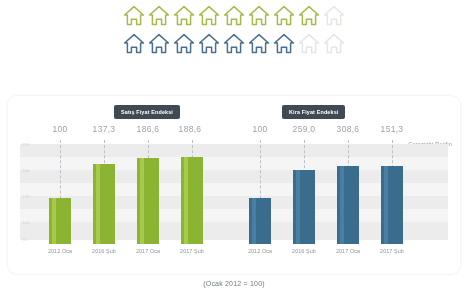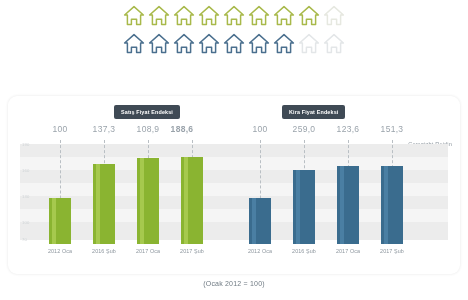--- a/index.html
+++ b/index.html
@@ -329,25 +329,25 @@
       <div class="leader" style="left: 372px;"></div>
       <div class="bar blue" style="left: 361px; height: 78px;">
         <span class="bar-body"></span>
         <span class="bar-hl"></span>
       </div>
     </div>
 
   <div id="value-labels">
       <div class="value-label" style="left: 30px;">100</div>
       <div class="value-label" style="left: 74px;">137,3</div>
-      <div class="value-label" style="left: 118px;">108,9</div>
-      <div class="value-label" style="left: 152px; font-weight: bold;">188,6</div>
+      <div class="value-label" style="left: 118px;">186,6</div>
+      <div class="value-label" style="left: 160px;">188,6</div>
       <div class="value-label" style="left: 230px;">100</div>
       <div class="value-label" style="left: 274px;">259,0</div>
-      <div class="value-label" style="left: 318px;">123,6</div>
+      <div class="value-label" style="left: 318px;">308,6</div>
       <div class="value-label" style="left: 362px;">151,3</div>
     </div>
   <div id="cat-labels">
       <div class="cat-label" style="left: 30px;">2012 Oca</div>
       <div class="cat-label" style="left: 74px;">2016 Şub</div>
       <div class="cat-label" style="left: 118px;">2017 Oca</div>
       <div class="cat-label" style="left: 162px;">2017 Şub</div>
       <div class="cat-label" style="left: 230px;">2012 Oca</div>
       <div class="cat-label" style="left: 274px;">2016 Şub</div>
       <div class="cat-label" style="left: 318px;">2017 Oca</div>

